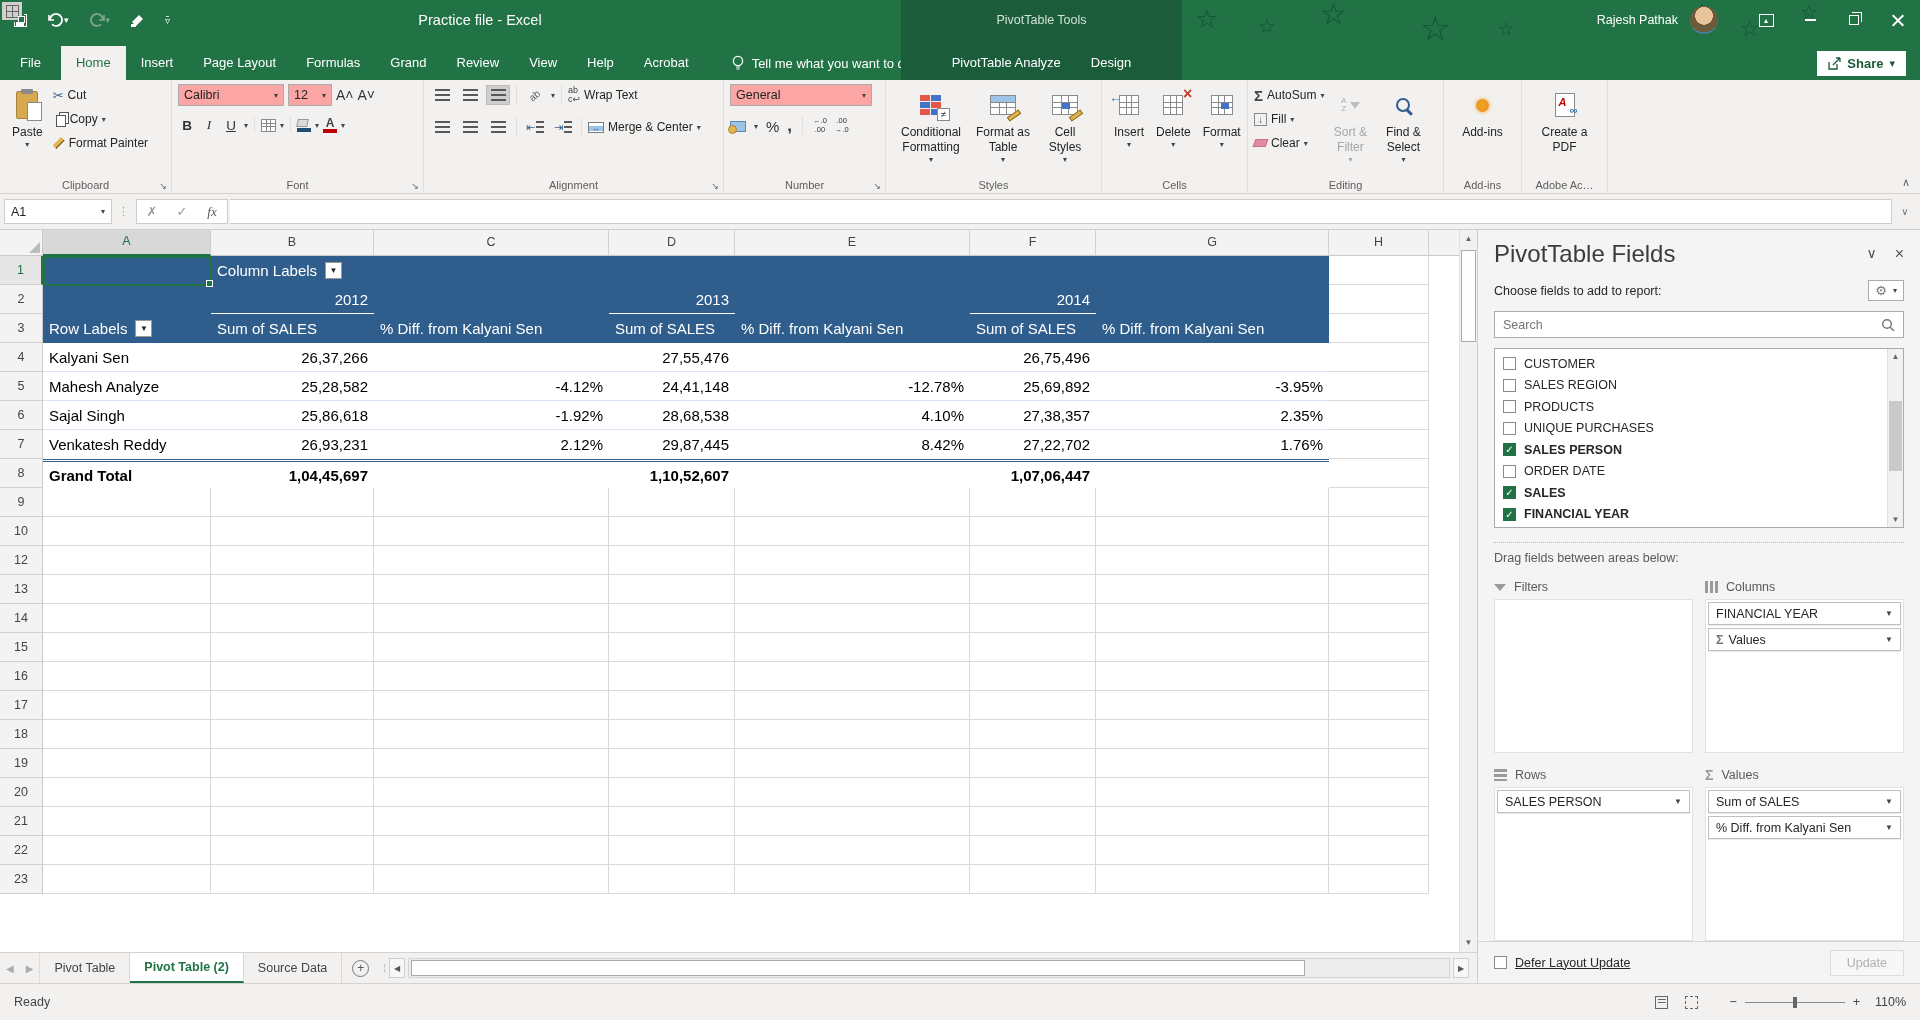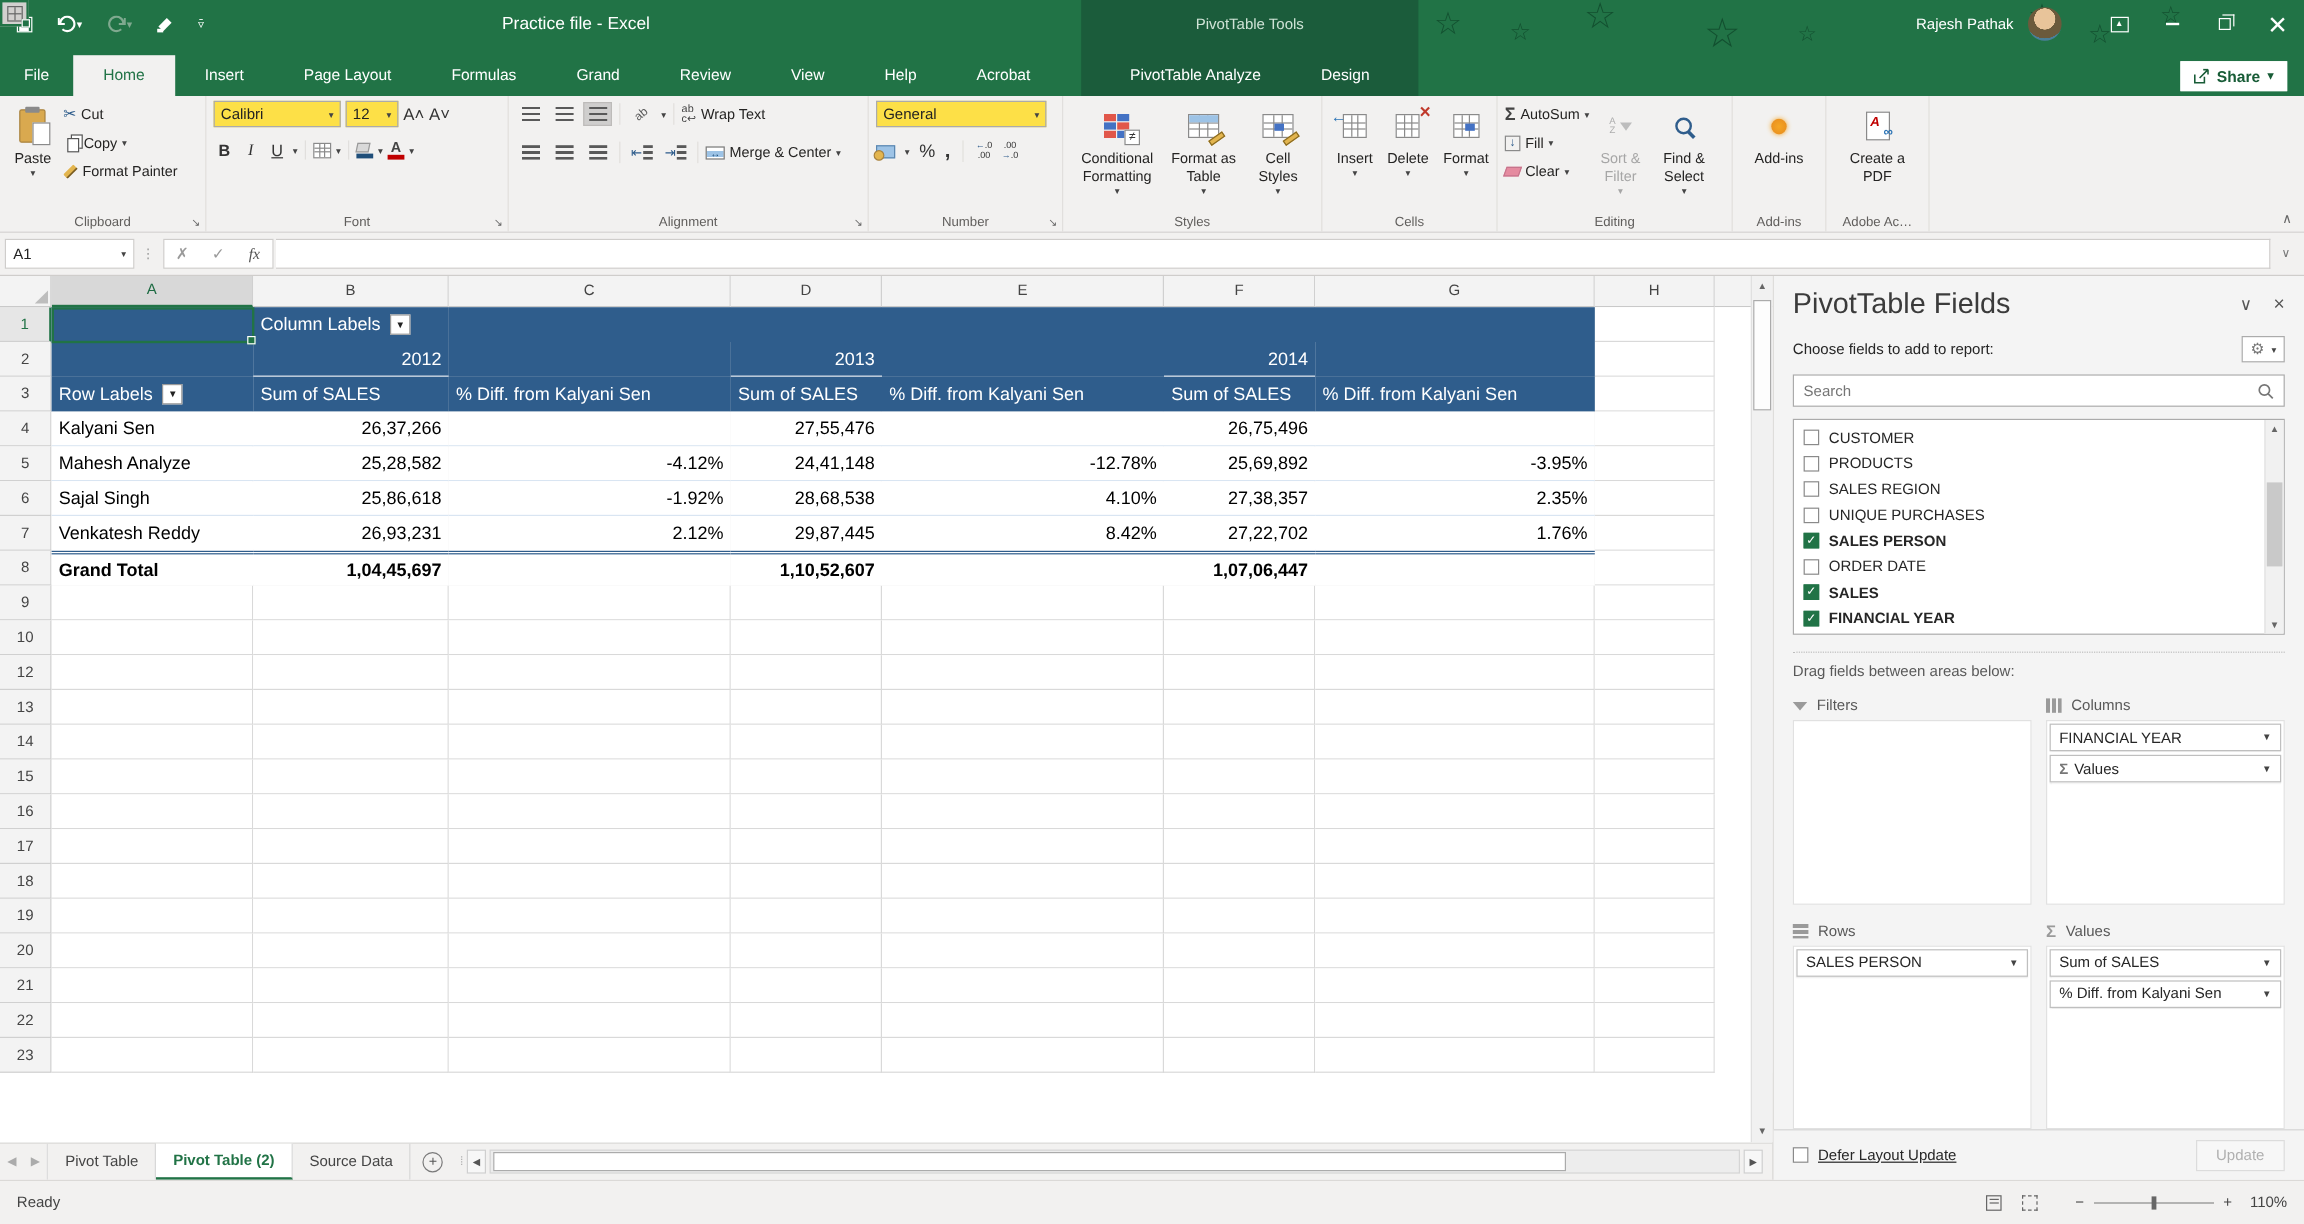--- a/index.html
+++ b/index.html
@@ -27,21 +27,21 @@
   .ico-ribopts { width:15px; height:13px; border:1.5px solid #fff; position:relative; font-size:7px; text-align:center; line-height:11px; }
   .ico-min { width:11px; height:2px; background:#fff; }
   .ico-restore { width:10px; height:10px; border:1.5px solid #fff; position:relative; }
   .ico-restore:before { content:""; position:absolute; left:2px; top:-4px; width:9px; height:9px; border:1.5px solid #fff; border-left:none; border-bottom:none; }
   .ico-close { position:relative; width:14px; height:14px; }
   .ico-close:before,.ico-close:after { content:""; position:absolute; left:6px; top:0; width:1.8px; height:15px; background:#fff; }
   .ico-close:before{ transform:rotate(45deg);} .ico-close:after{ transform:rotate(-45deg);}
 
   
   .tabrow { position:relative; height:40px; background:#217346; display:flex; align-items:flex-end; }
-  .rtab { height:34px; line-height:34px; padding:0 25px; color:#fff; font-size:13px; cursor:default; }
+  .rtab { height:34px; line-height:34px; padding:0 15px; color:#fff; font-size:13px; cursor:default; }
   .rtab.file { padding:0 20px; }
   .rtab.active { background:#F2F1F0; color:#217346; }
   .ctx-tabs { position:absolute; left:901px; width:281px; height:40px; background:#1B5C3B; display:flex; align-items:flex-end; justify-content:center; }
   .tellme { display:flex; align-items:center; gap:8px; color:#fff; font-size:13px; height:34px; margin-left:28px; }
   .bulb { width:12px; height:16px; }
   .share-btn { position:absolute; right:14px; bottom:4px; background:#fff; color:#185C37; font-size:13px; font-weight:bold;
     padding:4px 10px; display:flex; align-items:center; gap:6px; border:1px solid #fff; }
   .share-arrow { font-size:11px; font-weight:normal; }
 
   
@@ -53,21 +53,21 @@
   .bigbtn .bicon { height:34px; display:flex; align-items:center; justify-content:center; margin-bottom:3px; }
   .chev { font-size:8px; color:#444; }
   .smallrow { display:flex; align-items:center; gap:4px; font-size:12px; color:#252423; height:22px; }
   .gcol { display:flex; flex-direction:column; justify-content:flex-start; gap:2px; }
   .clip-icon { width:22px; height:28px; background:#D9A94F; border-radius:2px; position:relative; border:1px solid #A8823E; }
   .clip-icon:before { content:""; position:absolute; left:4px; top:-3px; width:12px; height:5px; background:#8a8a8a; border-radius:1px; }
   .clip-icon:after { content:""; position:absolute; right:-5px; bottom:-3px; width:13px; height:17px; background:#fff; border:1px solid #8a8a8a; }
   .ico-scissors { color:#2F5D8C; font-size:13px; }
   .ico-copy { width:10px; height:12px; border:1.3px solid #555; background:#fff; box-shadow:3px -3px 0 -1px #fff, 3px -3px 0 0 #555; margin:3px 0 0 3px; }
   .ico-brush { width:12px; height:12px; background:linear-gradient(135deg,#E3B54E 0 55%, #7a5c20 56%); clip-path:polygon(0 70%,70% 0,100% 30%,30% 100%); }
-  .combo { background:#fde047; border:1px solid #ABABAB; height:22px; display:flex; align-items:center; padding:0 5px; font-size:12.5px; color:#222; justify-content:space-between; }
+  .combo { background:#fca5a5; border:1px solid #ABABAB; height:22px; display:flex; align-items:center; padding:0 5px; font-size:12.5px; color:#222; justify-content:space-between; }
   .fontname { width:106px; } .fontsize { width:44px; }
   .ico-AA { font-size:14px; color:#333; }
   .fmt { font-size:13.5px; color:#333; width:18px; text-align:center; }
   .bars { width:15px; height:12px; background:repeating-linear-gradient(to bottom,#595959 0 2px,transparent 2px 5px); }
   .pressed { background:#CFCECD; border:1px solid #BDBBB9; }
   .alignbox { width:24px; height:20px; display:flex; align-items:center; justify-content:center; }
   .ico-merge { width:16px; height:11px; border:1px solid #7a7a7a; background:linear-gradient(#fff 0 3px,#9DC3E6 3px 8px,#fff 8px); font-size:8px; color:#1F4E79; text-align:center; line-height:11px; }
   .ico-wrap { font-size:9px; color:#444; line-height:1; text-align:left; }
   .vsep { width:1px; background:#E1DFDD; margin:4px 2px; }
   .ico-table { width:26px; height:20px; border:1px solid #8a8a8a; background:
@@ -990,25 +990,25 @@
             <path d="M9.2 9.2 L13 13" stroke="#767676" stroke-width="1.4"></path>
           </svg>
       </div>
       <div class="fieldlist">
         <div class="fitem">
             <span class="cbx"></span>
             <span>CUSTOMER</span>
           </div>
         <div class="fitem">
             <span class="cbx"></span>
-            <span>PRODUCTS</span>
+            <span>SALES REGION</span>
           </div>
         <div class="fitem">
             <span class="cbx"></span>
-            <span>SALES REGION</span>
+            <span>PRODUCTS</span>
           </div>
         <div class="fitem">
             <span class="cbx"></span>
             <span>UNIQUE PURCHASES</span>
           </div>
         <div class="fitem on">
             <span class="cbx on">✓</span>
             <span>SALES PERSON</span>
           </div>
         <div class="fitem">

